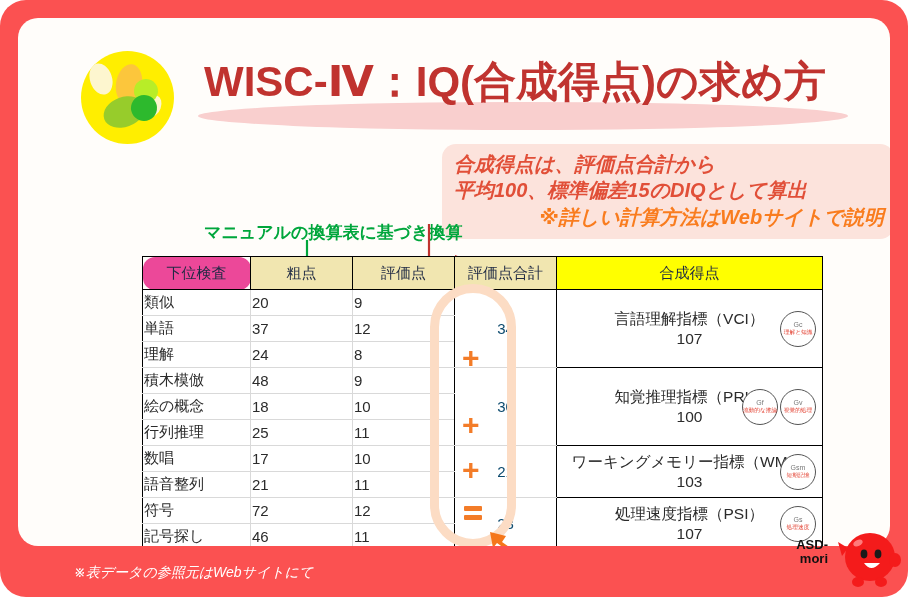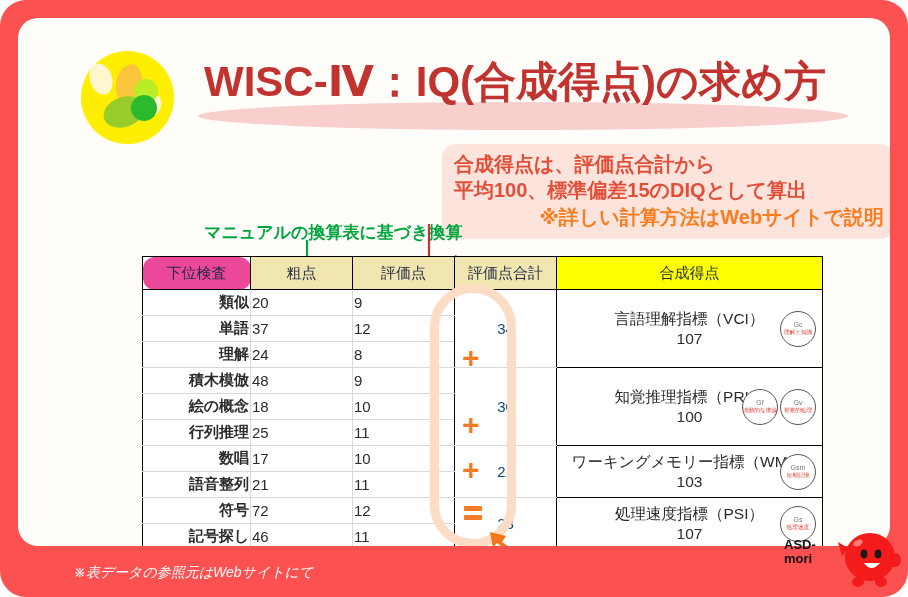--- a/index.html
+++ b/index.html
@@ -39,21 +39,21 @@
   
   .title-shadow{position:absolute;left:180px;top:84px;width:650px;height:28px;
         border-radius:50%;background:#f9cfce;}
   .title{position:absolute;left:186px;top:36px;width:680px;
         font-size:42px;font-weight:bold;color:#c0332f;letter-spacing:0px;
         white-space:nowrap;}
 
   
   .callout{position:absolute;left:424px;top:126px;width:452px;
         background:#fce3dc;border-radius:14px;padding:7px 10px 9px 12px;box-sizing:border-box;}
-  .callout div{font-size:20px;font-weight:bold;color:#e14f38;line-height:1.32;white-space:nowrap;}
+  .callout div{font-size:20px;font-weight:bold;color:#e14f38;line-height:1.32;white-space:nowrap;font-style:italic;}
   .callout .l3{color:#f97c1e;text-align:right;}
 
   
   .green-note{position:absolute;left:186px;top:203px;font-size:17px;font-weight:bold;
         color:#00a63c;white-space:nowrap;}
   .green-svg{position:absolute;left:280px;top:222px;}
   .red-svg{position:absolute;left:405px;top:206px;}
 
   
   .tbl{position:absolute;left:124px;top:238px;width:680px;border-collapse:collapse;
@@ -61,21 +61,21 @@
   .tbl td,.tbl th{border:1px solid #d9d9d9;font-weight:normal;}
   .tbl col.c1{width:108px;} .tbl col.c2{width:102px;}
   .tbl col.c3{width:102px;} .tbl col.c4{width:102px;} .tbl col.c5{width:266px;}
 
   .hdr td{height:30px;text-align:center;font-size:15px;color:#1f2a44;
         border:1px solid #000;}
   .h-sub{background:#ec4899;border-radius:12px;}
   .h-tan{background:#f1e6b0;}
   .h-yel{background:#ffff00;}
 
-  .tbl td.nm{height:23px;text-align:right;font-size:15px;color:#2b2b2b;background:#fff;font-weight:bold;}
+  .tbl td.nm{height:23px;text-align:left;font-size:15px;color:#2b2b2b;background:#fff;}
   .tbl td.num{height:23px;text-align:left;font-size:15px;color:#2b2b2b;background:#fff;}
   .tbl td.sum{text-align:center;font-size:15px;color:#0c4a6e;background:#fff;
         border-left:1px solid #000;border-right:1px solid #000;}
   .tbl td.comp{text-align:center;font-size:15px;color:#2b2b2b;background:#fff;
         border:1px solid #000;position:relative;padding:2px 0;}
   .grp-top td{border-top:1px solid #000;}
   .tbl td.side{border-left:1px solid #000;}
   .tbl td.sideR{border-right:1px solid #000;}
 
   .comp-name{font-size:15.5px;line-height:1.25;}
@@ -99,21 +99,21 @@
   .eqs{position:absolute;left:446px;top:488px;width:18px;}
   .eqs i{display:block;height:5px;background:#f37c28;margin-bottom:4px;border-radius:1px;}
   .arrow-up{position:absolute;left:470px;top:512px;}
 
   
   .footer{position:absolute;left:30px;top:564px;font-size:14px;color:#ffffff;
         font-style:italic;white-space:nowrap;margin-left:44px;}
 
   
   .mascot-label{position:absolute;left:784px;top:538px;font-size:13px;font-weight:bold;
-        color:#111;line-height:1.05;text-align:left;width:44px;}
+        color:#111;line-height:1.05;text-align:right;width:44px;}
   .mascot{position:absolute;left:836px;top:530px;width:66px;height:62px;}
 </style>
 </head>
 <body>
 
 <div id="stage">
   <div id="card">
 
     <div class="logo">
       <div class="hl"></div>

